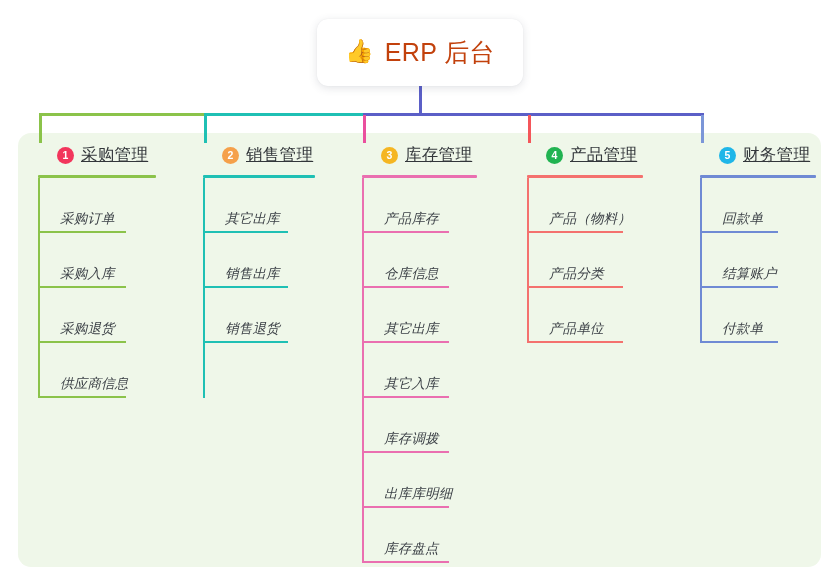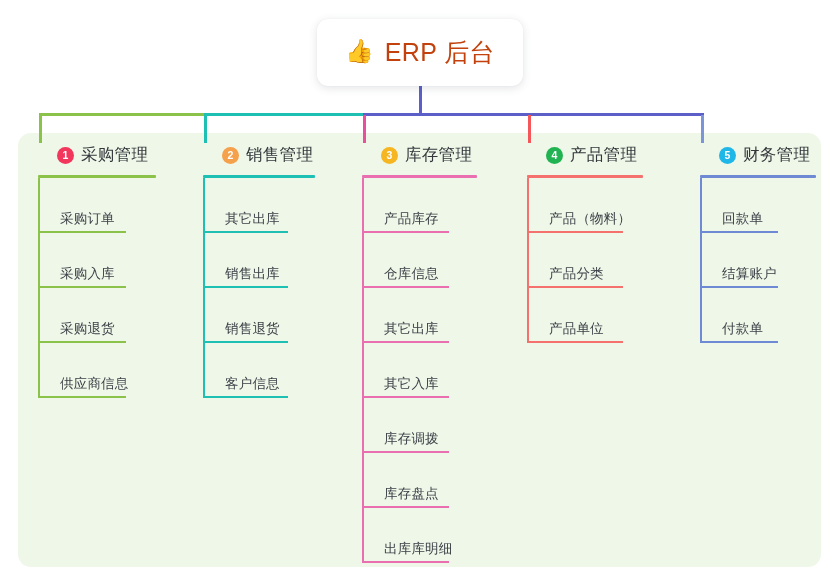--- a/index.html
+++ b/index.html
@@ -95,30 +95,32 @@
     align-items: center;
     justify-content: center;
     flex: 0 0 auto;
     line-height: 1;
   }
   .col-title {
     font-size: 16.5px;
     color: #33373b;
     white-space: nowrap;
     letter-spacing: 0.3px;
+    text-decoration: underline;
   }
   .head-rule {
     height: 3px;
     margin-top: 7px;
     border-radius: 1px;
   }
 
   .items {
     position: relative;
     margin-top: 0;
+    font-style: italic;
   }
   .rail {
     position: absolute;
     left: 0;
     top: 0;
     width: 2px;
   }
   .item {
     position: relative;
     height: 55px;
@@ -205,24 +207,20 @@
             <div class="item-rule" style="width: 85px; background: rgb(31, 192, 180);"></div>
           </div>
           <div class="item">
             <span class="item-label">销售出库</span>
             <div class="item-rule" style="width: 85px; background: rgb(31, 192, 180);"></div>
           </div>
           <div class="item">
             <span class="item-label">销售退货</span>
             <div class="item-rule" style="width: 85px; background: rgb(31, 192, 180);"></div>
           </div>
-          <div class="item">
-            <span class="item-label">客户信息</span>
-            <div class="item-rule" style="width: 85px; background: rgb(31, 192, 180);"></div>
-          </div>
         </div>
       </div>
       <div class="column" style="left: 362px; width: 164px;">
         <div class="col-head">
           <span class="badge" style="background: rgb(245, 182, 34);">3</span>
           <span class="col-title">库存管理</span>
         </div>
         <div class="head-rule" style="width: 115px; background: rgb(234, 111, 176);"></div>
         <div class="items">
           <div class="rail" style="background: rgb(234, 111, 176); height: 385px;"></div>
@@ -240,25 +238,25 @@
           </div>
           <div class="item">
             <span class="item-label">其它入库</span>
             <div class="item-rule" style="width: 87px; background: rgb(234, 111, 176);"></div>
           </div>
           <div class="item">
             <span class="item-label">库存调拨</span>
             <div class="item-rule" style="width: 87px; background: rgb(234, 111, 176);"></div>
           </div>
           <div class="item">
+            <span class="item-label">出库库明细</span>
+            <div class="item-rule" style="width: 87px; background: rgb(234, 111, 176);"></div>
+          </div>
+          <div class="item">
             <span class="item-label">库存盘点</span>
-            <div class="item-rule" style="width: 87px; background: rgb(234, 111, 176);"></div>
-          </div>
-          <div class="item">
-            <span class="item-label">出库库明细</span>
             <div class="item-rule" style="width: 87px; background: rgb(234, 111, 176);"></div>
           </div>
         </div>
       </div>
       <div class="column" style="left: 527px; width: 170px;">
         <div class="col-head">
           <span class="badge" style="background: rgb(33, 179, 81);">4</span>
           <span class="col-title">产品管理</span>
         </div>
         <div class="head-rule" style="width: 116px; background: rgb(244, 113, 110);"></div>

